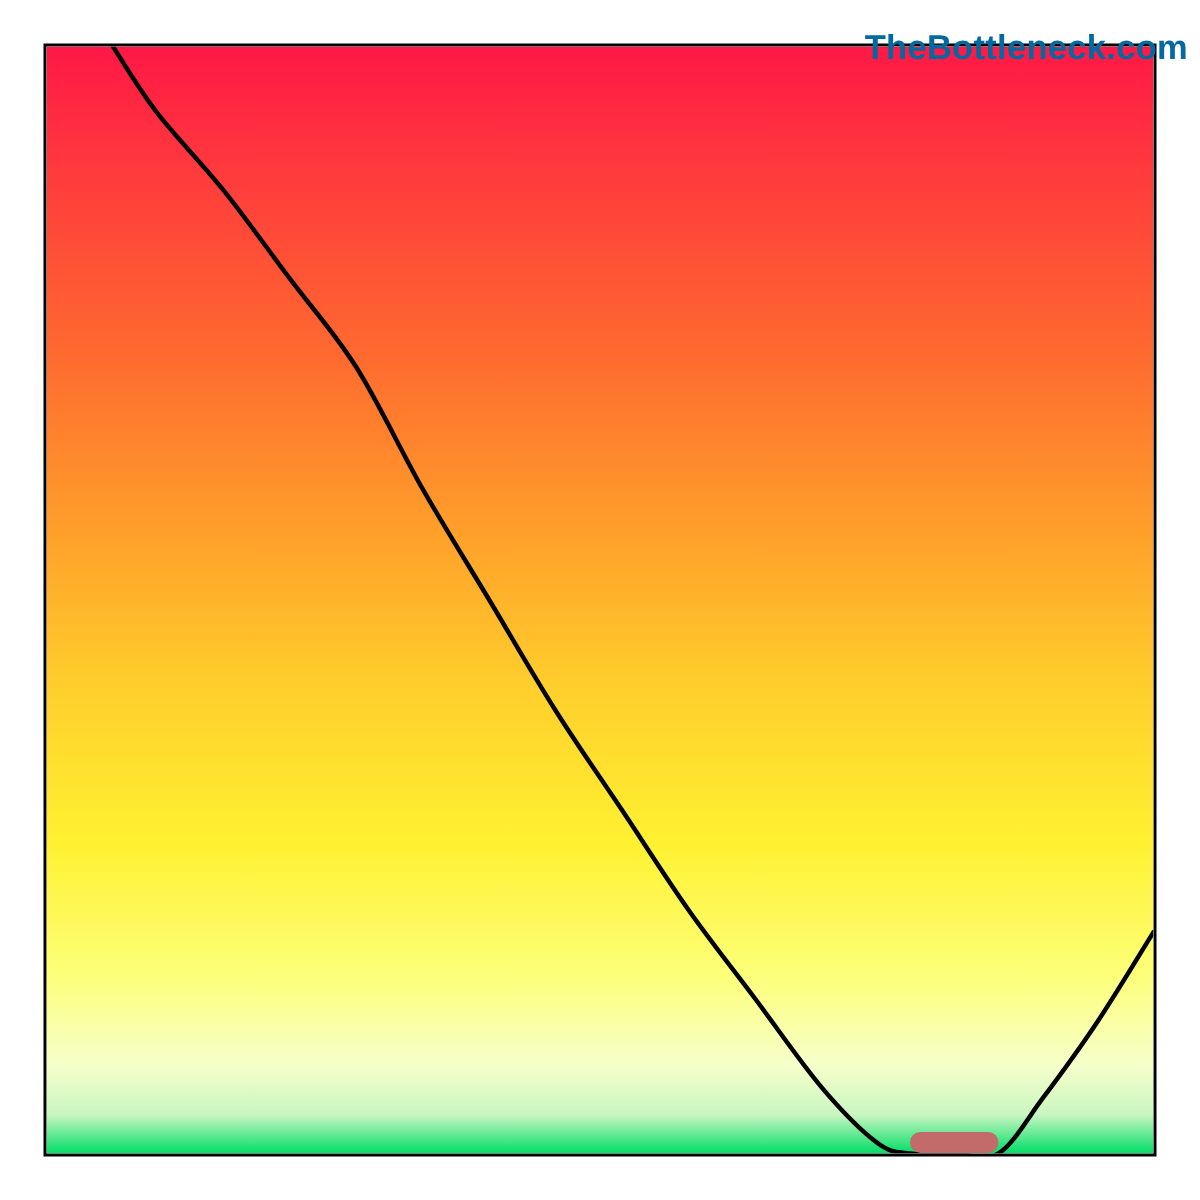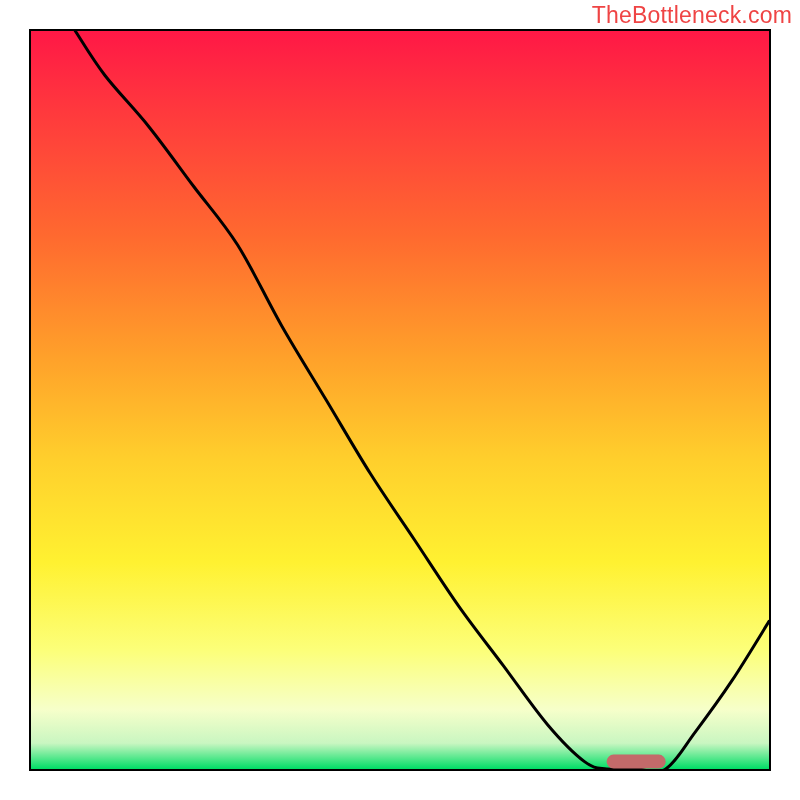--- a/index.html
+++ b/index.html
@@ -11,25 +11,25 @@
     font-family: Arial, Helvetica, sans-serif;
     background: #fff;
   }
   .stage {
     position: relative;
     width: 800px;
     height: 800px;
   }
   .watermark {
     position: absolute;
-    top: 2px;
+    top: 18px;
     right: 8px;
-    color: #ef4444;
+    color: #0369a1;
     font-size: 23px;
-    font-weight: 400;
+    font-weight: 700;
     letter-spacing: 0.2px;
     z-index: 3;
   }
   
   .plot-box {
     position: absolute;
     left: 29px;
     top: 29px;
     width: 742px;   
     height: 742px;  

